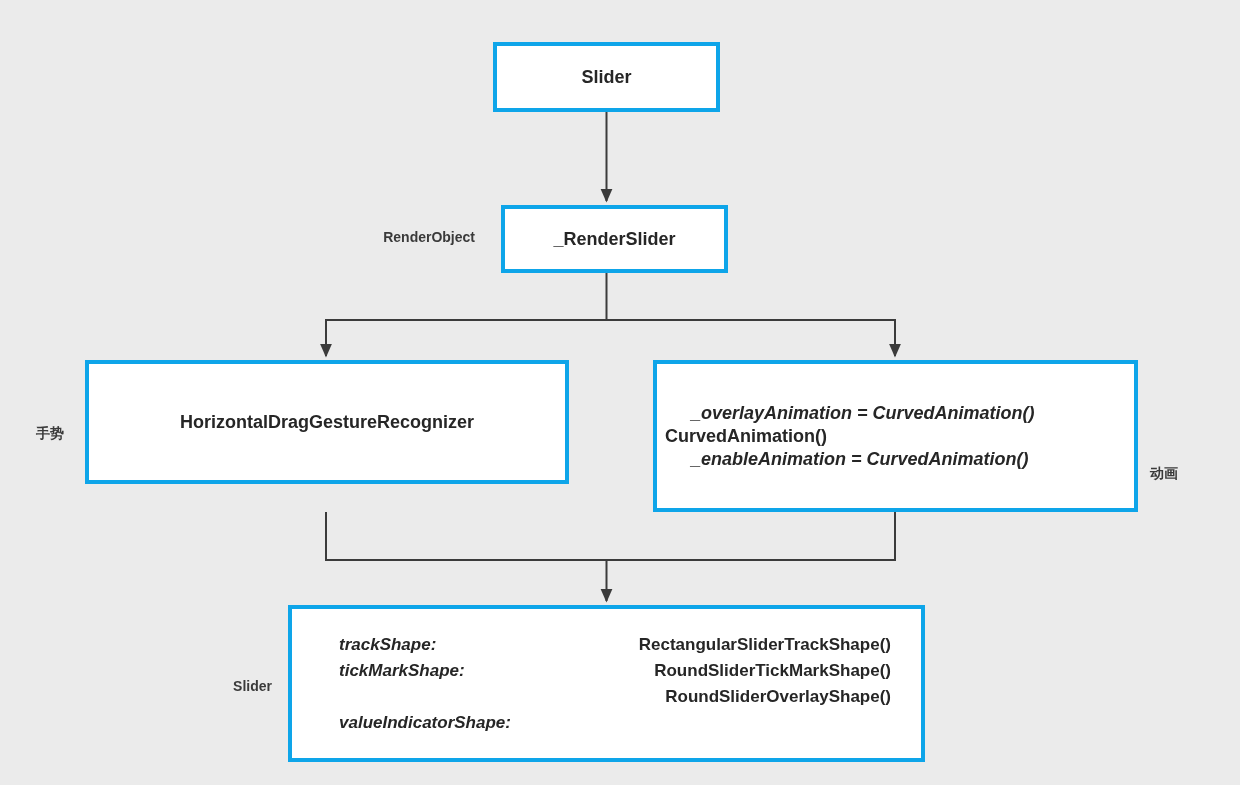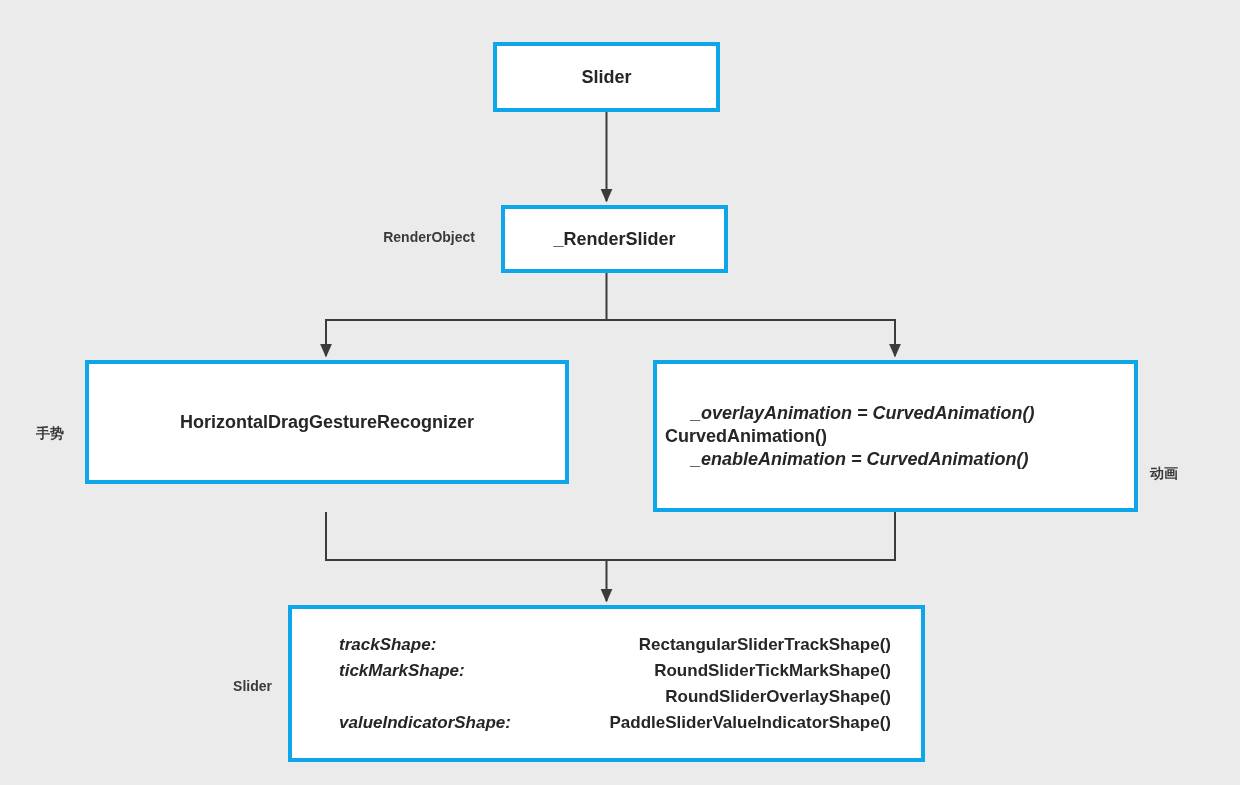--- a/index.html
+++ b/index.html
@@ -110,21 +110,20 @@
     </div>
     <div class="paint-row">
       <span class="paint-key">tickMarkShape:</span>
       <span class="paint-val">RoundSliderTickMarkShape()</span>
     </div>
     <div class="paint-row">
       <span class="paint-val">RoundSliderOverlayShape()</span>
     </div>
     <div class="paint-row">
       <span class="paint-key">valueIndicatorShape:</span>
-      <span class="paint-val">PaddleSliderValueIndicatorShape()</span>
     </div>
   </div>
 
   <div class="side-label" id="label-render-object">RenderObject</div>
   <div class="side-label" id="label-gesture">手势</div>
   <div class="side-label" id="label-animation">动画</div>
   <div class="side-label" id="label-paint">Slider</div>
 
 </div>
 

